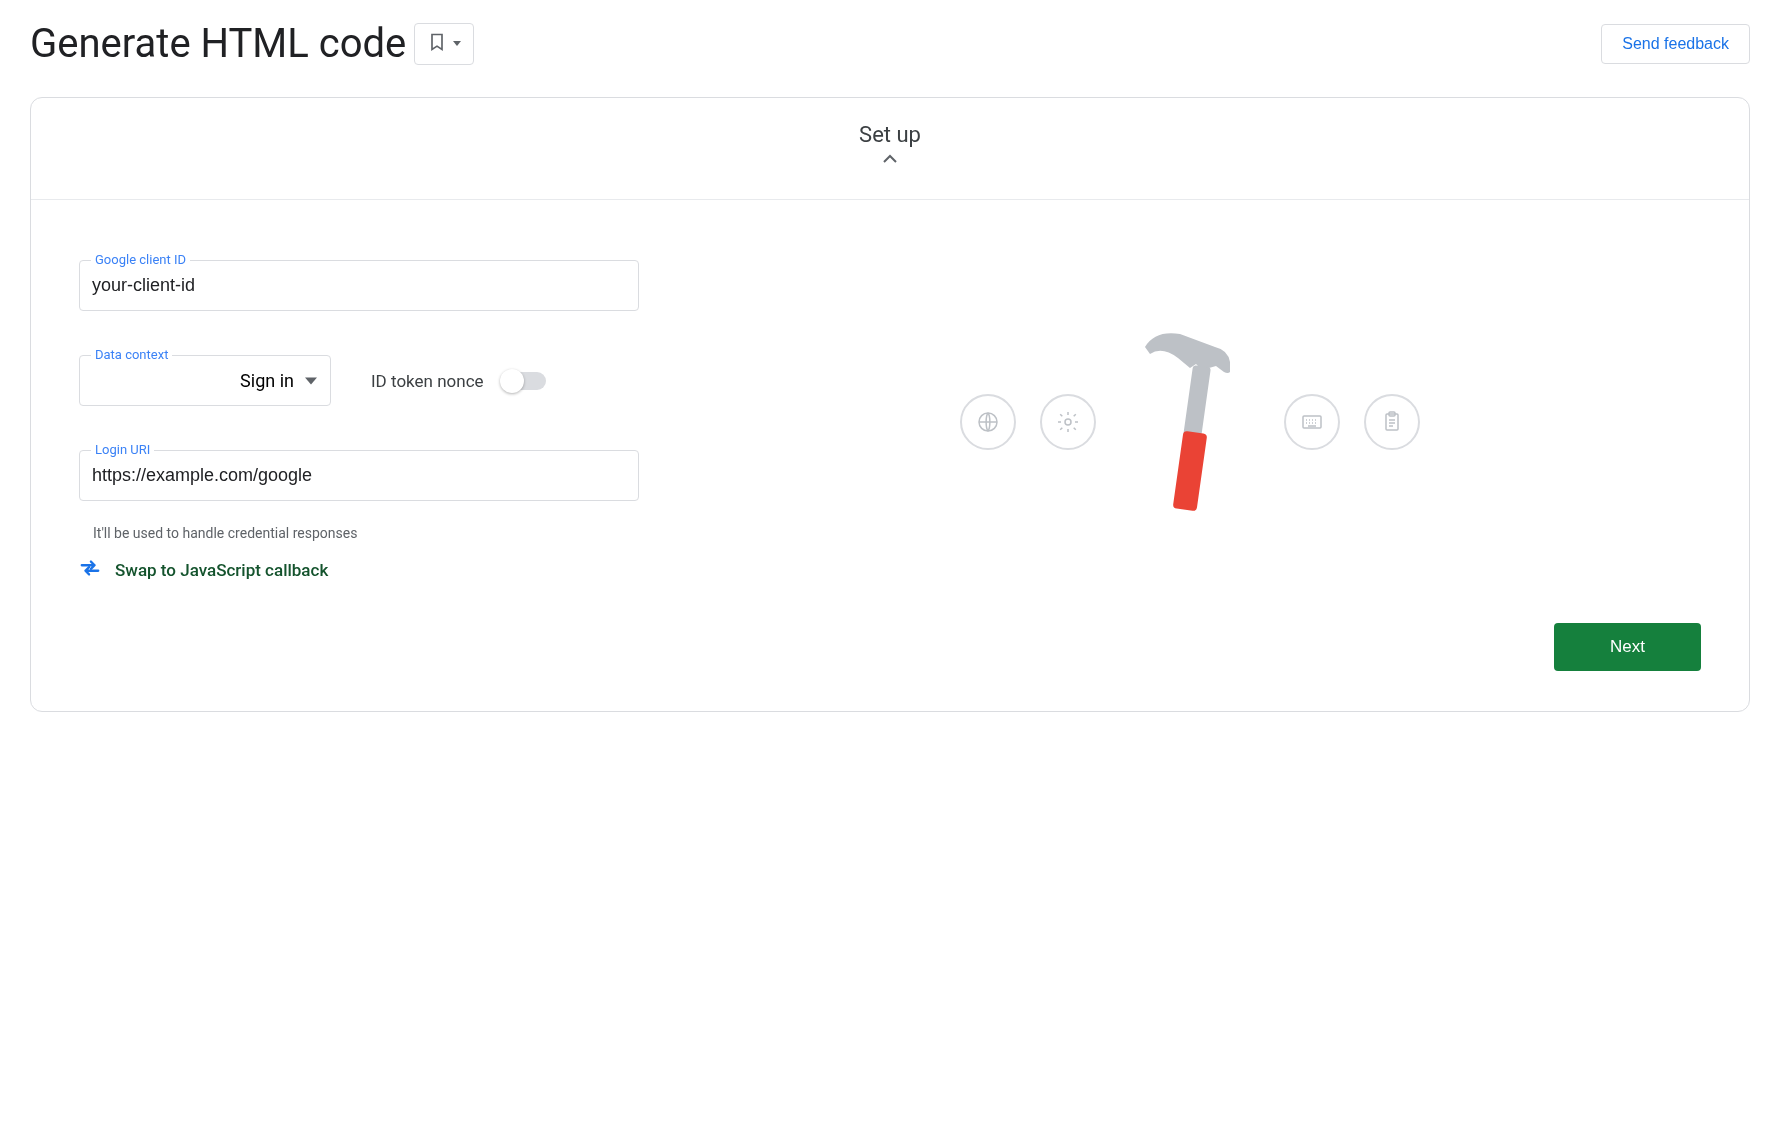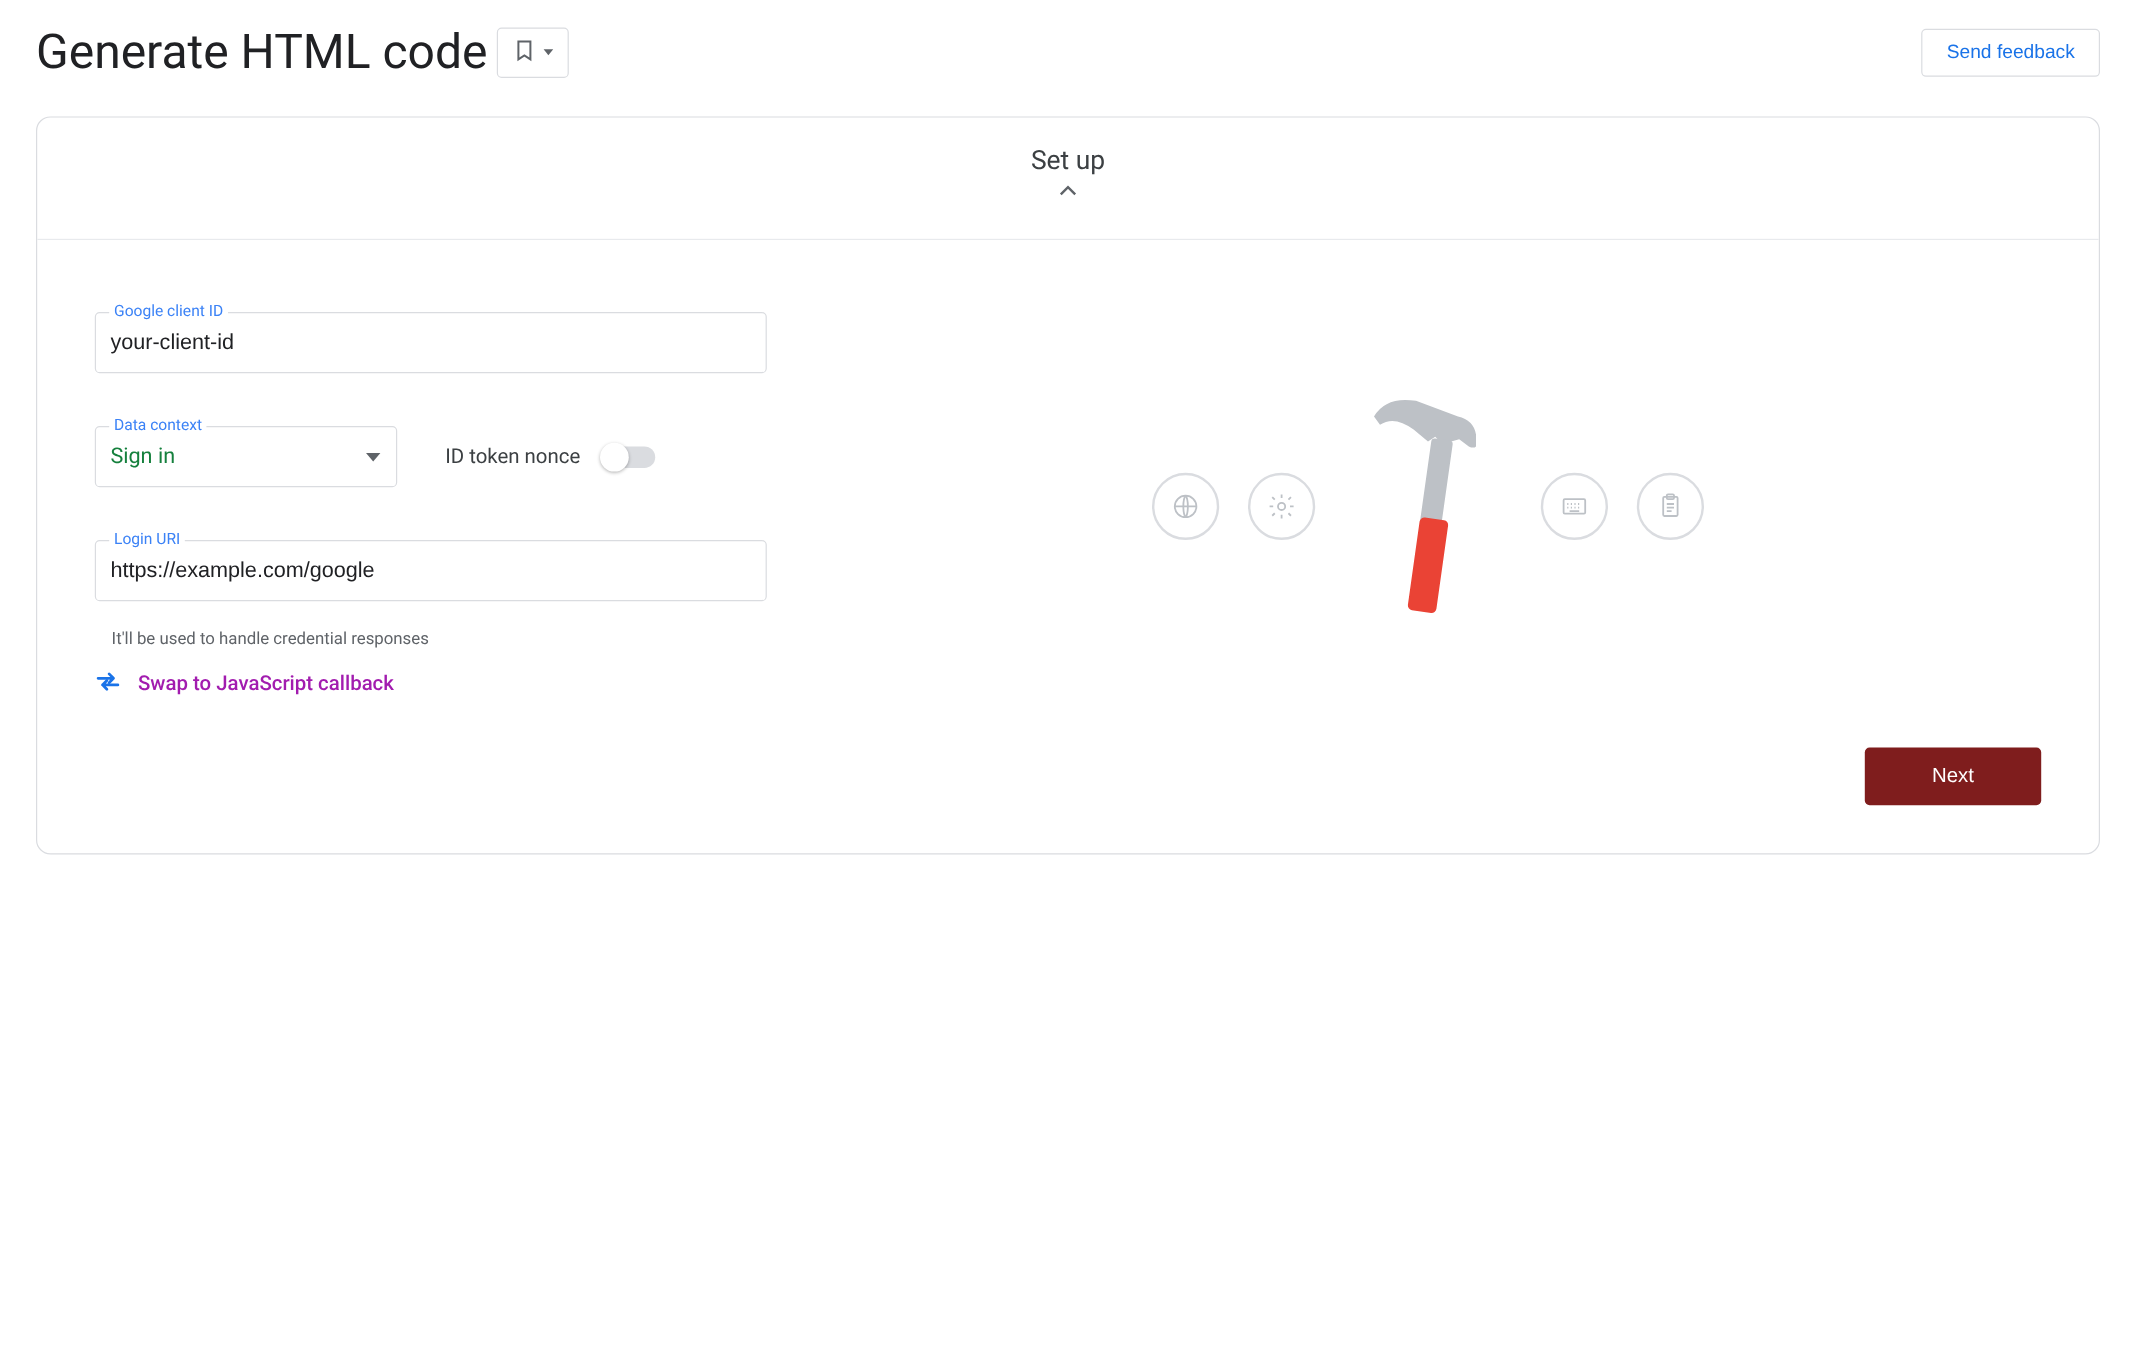--- a/index.html
+++ b/index.html
@@ -133,25 +133,26 @@
     .select-wrapper {
       position: relative;
       width: 252px;
     }
     .select-input {
       width: 100%;
       border: 1px solid #dadce0;
       border-radius: 4px;
       padding: 14px 36px 14px 12px;
       font-size: 18px;
-      color: #15803d;
+      color: #000000;
       background: #fff;
       appearance: none;
       cursor: pointer;
       outline: none;
+      text-align: right;
     }
     .select-caret {
       position: absolute;
       right: 14px;
       top: 50%;
       transform: translateY(-50%);
       width: 0;
       height: 0;
       border-left: 6px solid transparent;
       border-right: 6px solid transparent;
@@ -199,21 +200,21 @@
       cursor: pointer;
     }
     .swap-icon svg {
       width: 22px;
       height: 22px;
       stroke: #1a73e8;
       fill: none;
       stroke-width: 2.5;
     }
     .swap-text {
-      color: #a21caf;
+      color: #14532d;
       font-size: 17px;
       font-weight: 500;
     }
     .step-icon {
       width: 56px;
       height: 56px;
       border: 2px solid #dadce0;
       border-radius: 50%;
       display: flex;
       align-items: center;
@@ -232,21 +233,21 @@
       display: flex;
       align-items: center;
       justify-content: center;
     }
     .card-footer {
       display: flex;
       justify-content: flex-end;
       padding: 0 48px 40px 48px;
     }
     .next-btn {
-      background: #7f1d1d;
+      background: #15803d;
       color: #fff;
       border: none;
       padding: 14px 56px;
       font-size: 17px;
       font-weight: 500;
       border-radius: 4px;
       cursor: pointer;
     }
   </style>
 </head>

